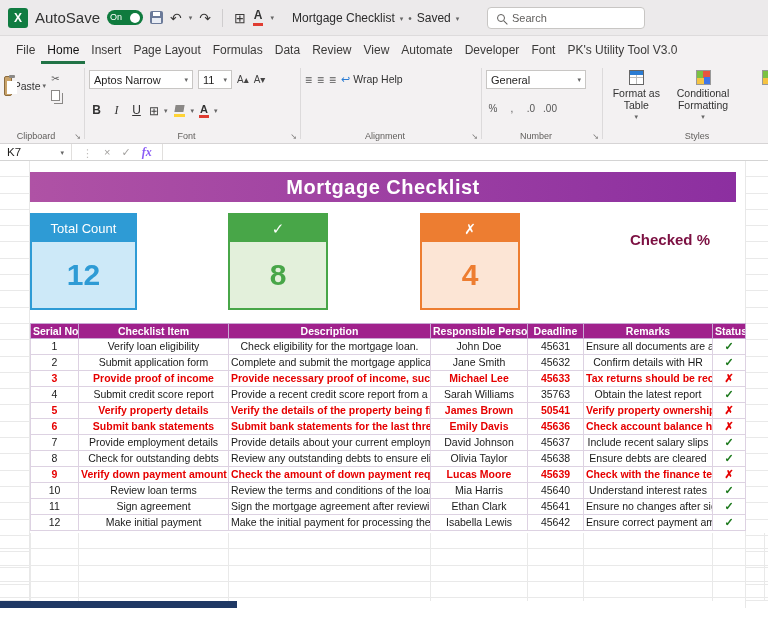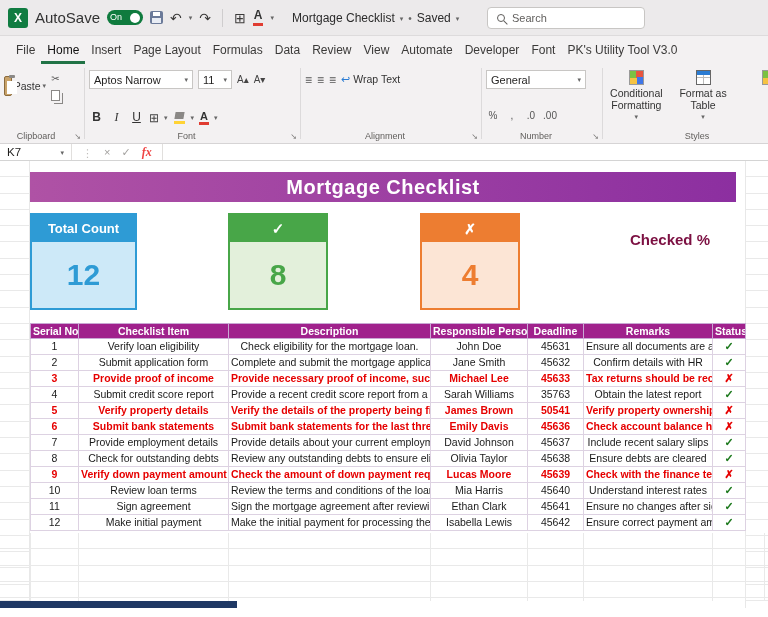--- a/index.html
+++ b/index.html
@@ -44,21 +44,21 @@
   .cb-wrap{display:flex;gap:5px}
   .paste-btn{width:42px;display:flex;flex-direction:row;align-items:center;gap:2px;cursor:pointer}
   .clip-ico{width:16px;height:20px;background:#c9a36a;border:1px solid #8b6b3d;border-radius:2px;position:relative}
   .clip-ico::before{content:"";position:absolute;top:-2px;left:4px;width:6px;height:3px;background:#8a8886;border-radius:1px}
   .clip-ico::after{content:"";position:absolute;bottom:1px;left:2px;width:10px;height:13px;background:#fff}
   .paste-label{font-size:10.5px;color:#333}
   .cb-small{display:flex;flex-direction:column;gap:6px;padding-top:4px;align-items:center}
   .mini-cut{font-size:10px;color:#555;line-height:1}
   .mini-copy{width:9px;height:11px;border:1px solid #8a8886;background:#fff;box-shadow:2px 2px 0 #f3f1f2,3px 3px 0 #8a8886;display:inline-block}
 
-  .font-rows,.align-rows,.num-rows{display:flex;flex-direction:column;gap:21px}
+  .font-rows,.align-rows,.num-rows{display:flex;flex-direction:column;gap:14px}
   .rrow{display:flex;align-items:center;gap:5px}
   .combo{height:19px;background:#fff;border:1px solid #c8c6c4;display:flex;align-items:center;justify-content:space-between;padding:0 4px;font-size:11px;color:#201f1e;cursor:pointer}
   .combo.font-name{width:104px}
   .combo.font-size{width:34px}
   .combo.number-fmt{width:100px}
   .sizer{font-size:10px;color:#444}
   .fmt{font-size:12px;color:#333;width:15px;text-align:center;cursor:pointer;line-height:1.2}
   .fmt.b{font-weight:bold}.fmt.i{font-style:italic;font-family:"Liberation Serif",serif}.fmt.u{text-decoration:underline}
   .ico-txt{font-size:12px;color:#444;line-height:1;cursor:pointer}
   .fill-ico{display:inline-block;width:13px;height:13px;position:relative;cursor:pointer}
@@ -78,34 +78,34 @@
   .cf-ico{width:15px;height:15px;border:1px solid #999;background:conic-gradient(#e8553f 0 25%,#3f76e8 0 50%,#f5c342 0 75%,#7bc143 0 100%)}
   .fat-ico{width:15px;height:15px;border:1px solid #666;background:linear-gradient(#2b7cd3 0 4px,rgba(0,0,0,0) 4px),repeating-linear-gradient(180deg,rgba(0,0,0,0) 0 6px,#bbb 6px 7px),repeating-linear-gradient(90deg,rgba(0,0,0,0) 0 6px,#bbb 6px 7px),#fff}
   .sb-label{font-size:10.5px;color:#333;text-align:center;line-height:1.15}
 
   
   .formulabar{height:17px;background:#fff;border-bottom:1px solid #d4d4d4;display:flex;align-items:stretch}
   .namebox{width:72px;border-right:1px solid #e1dfdd;display:flex;align-items:center;justify-content:space-between;padding:0 7px;font-size:11.5px;color:#201f1e;cursor:pointer}
   .fb-icons{display:flex;align-items:center;gap:11px;padding:0 10px;color:#a19f9d}
   .fb-dots::after{content:"⋮";font-size:11px;color:#c0bebc}
   .fb-btn{font-size:11px;cursor:pointer}
-  .fb-fx{font-style:italic;font-weight:bold;font-family:"Liberation Serif",serif;font-size:12px;color:#ef4444}
+  .fb-fx{font-style:italic;font-weight:bold;font-family:"Liberation Serif",serif;font-size:12px;color:#8b5cf6}
   .formula-input{flex:1;border-left:1px solid #e1dfdd;cursor:text}
 
   
   .sheet{position:relative;height:447px;background:#fff;overflow:hidden}
   .grid-left{position:absolute;left:0;top:0;width:30px;height:100%;border-right:1px solid #e8e8e8;background:repeating-linear-gradient(180deg,rgba(0,0,0,0) 0 15.3px,#e9e9e9 15.3px 16.3px)}
   .grid-right{position:absolute;right:0;top:0;width:23px;height:100%;border-left:1px solid #e8e8e8;background:repeating-linear-gradient(180deg,rgba(0,0,0,0) 0 15.3px,#e9e9e9 15.3px 16.3px)}
   .grid-below{position:absolute;left:0;top:372px;width:100%;height:68px;background:repeating-linear-gradient(180deg,rgba(0,0,0,0) 0 15.3px,#e9e9e9 15.3px 16.3px)}
   .vline{position:absolute;top:0;bottom:0;width:1px;background:#e9e9e9}
 
   .banner{position:absolute;left:30px;top:11px;width:706px;height:30px;display:flex;align-items:center;justify-content:center;color:#fff;font-size:20px;font-weight:bold;letter-spacing:.5px;background:linear-gradient(90deg,var(--banner_purple_1),var(--banner_purple_2))}
 
   .card{position:absolute;top:52px;height:97px;border:2px solid;display:flex;flex-direction:column}
-  .card-head{height:27px;display:flex;align-items:center;justify-content:center;color:#fff;font-weight:bold;font-size:13px}
+  .card-head{height:27px;display:flex;align-items:center;justify-content:center;color:#fff;font-weight:normal;font-size:13px}
   .card-body{flex:1;display:flex;align-items:center;justify-content:center;font-size:30px;font-weight:bold}
   .card-blue{left:30px;width:107px;border-color:var(--blue)}
   .card-blue .card-head{background:var(--blue)}
   .card-blue .card-body{background:var(--blue_light);color:var(--blue)}
   .card-green{left:228px;width:100px;border-color:var(--green)}
   .card-green .card-head{background:var(--green);font-size:15px}
   .card-green .card-body{background:var(--green_light);color:var(--green)}
   .card-orange{left:420px;width:100px;border-color:var(--orange)}
   .card-orange .card-head{background:var(--orange);font-size:14px}
   .card-orange .card-body{background:var(--orange_light);color:var(--orange)}
@@ -224,21 +224,21 @@
     <div class="rsep"></div>
 
     <div class="rgroup" style="width:180px">
       <div class="align-rows">
         <div class="rrow">
           <span class="align-ico"></span>
           <span class="align-ico"></span>
           <span class="align-ico"></span>
           <span class="rbtn-label">
             <span class="wrap-ico"></span>
-            <span>Wrap Text</span>
+            <span>Wrap Help</span>
           </span>
         </div>
       </div>
       <div class="rgroup-label">Alignment</div>
       <span class="launcher"></span>
     </div>
     <div class="rsep"></div>
 
     <div class="rgroup" style="width:120px">
       <div class="num-rows">
@@ -256,27 +256,27 @@
         </div>
       </div>
       <div class="rgroup-label">Number</div>
       <span class="launcher"></span>
     </div>
     <div class="rsep"></div>
 
     <div class="rgroup" style="width:200px">
       <div class="styles-wrap">
         <div class="style-btn">
+          <span class="fat-ico"></span>
+          <span class="sb-label">Format as Table</span>
+          <span class="chev"></span>
+        </div>
+        <div class="style-btn">
           <span class="cf-ico"></span>
           <span class="sb-label">Conditional Formatting</span>
-          <span class="chev"></span>
-        </div>
-        <div class="style-btn">
-          <span class="fat-ico"></span>
-          <span class="sb-label">Format as Table</span>
           <span class="chev"></span>
         </div>
         <div class="style-btn">
           <span class="cf-ico"></span>
         </div>
       </div>
       <div class="rgroup-label">Styles</div>
     </div>
   </div>
 

